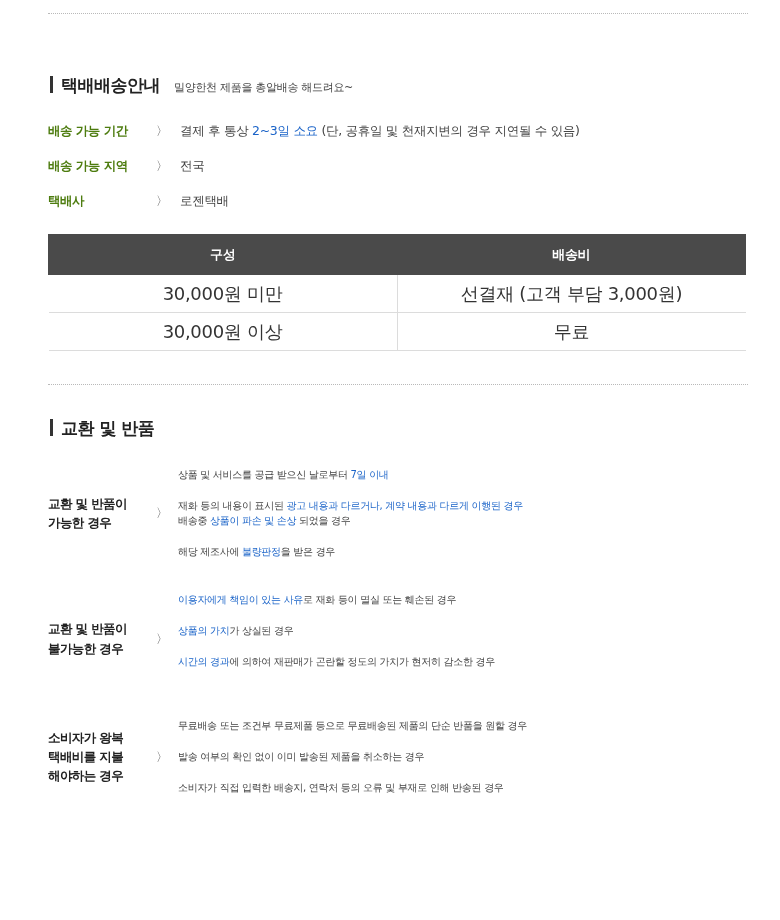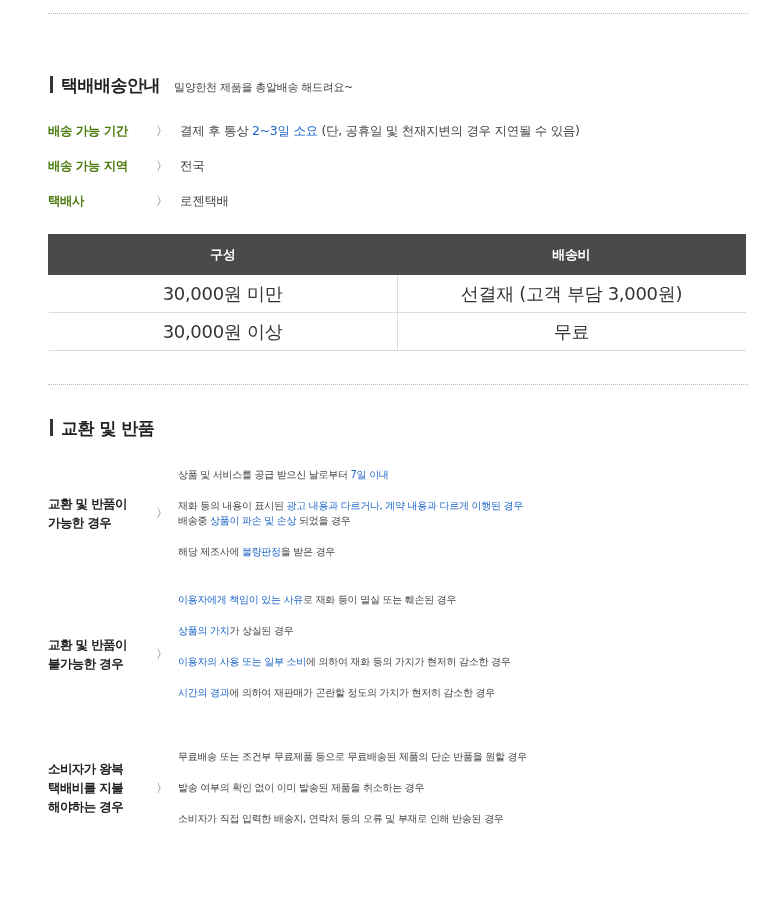--- a/index.html
+++ b/index.html
@@ -224,21 +224,20 @@
         <div class="pol-item"><span>해당 제조사에 </span><span class="blue">불량판정</span><span>을 받은 경우</span></div>
       </div>
     </div>
 
     <div class="pol-block" style="margin-top:33px;">
       <div class="pol-label">교환 및 반품이<br>불가능한 경우</div>
       <div class="pol-arrow">〉</div>
       <div class="pol-list">
         <div class="pol-item" style="margin-bottom:16px;"><span></span><span class="blue">이용자에게 책임이 있는 사유</span><span>로 재화 등이 멸실 또는 훼손된 경우</span></div>
         <div class="pol-item" style="margin-bottom:16px;"><span></span><span class="blue">상품의 가치</span><span>가 상실된 경우</span></div>
-        <div class="pol-item" style="margin-bottom:16px;"><span></span><span class="blue">이용자의 사용 또는 일부 소비</span><span>에 의하여 재화 등의 가치가 현저히 감소한 경우</span></div>
         <div class="pol-item" style="margin-bottom:16px;"><span></span><span class="blue">시간의 경과</span><span>에 의하여 재판매가 곤란할 정도의 가치가 현저히 감소한 경우</span></div>
       </div>
     </div>
 
     <div class="pol-block" style="margin-top:33px;">
       <div class="pol-label">소비자가 왕복<br>택배비를 지불<br>해야하는 경우</div>
       <div class="pol-arrow">〉</div>
       <div class="pol-list">
         <div class="pol-item" style="margin-bottom:16px;">무료배송 또는 조건부 무료제품 등으로 무료배송된 제품의 단순 반품을 원할 경우</div>
         <div class="pol-item" style="margin-bottom:16px;">발송 여부의 확인 없이 이미 발송된 제품을 취소하는 경우</div>

